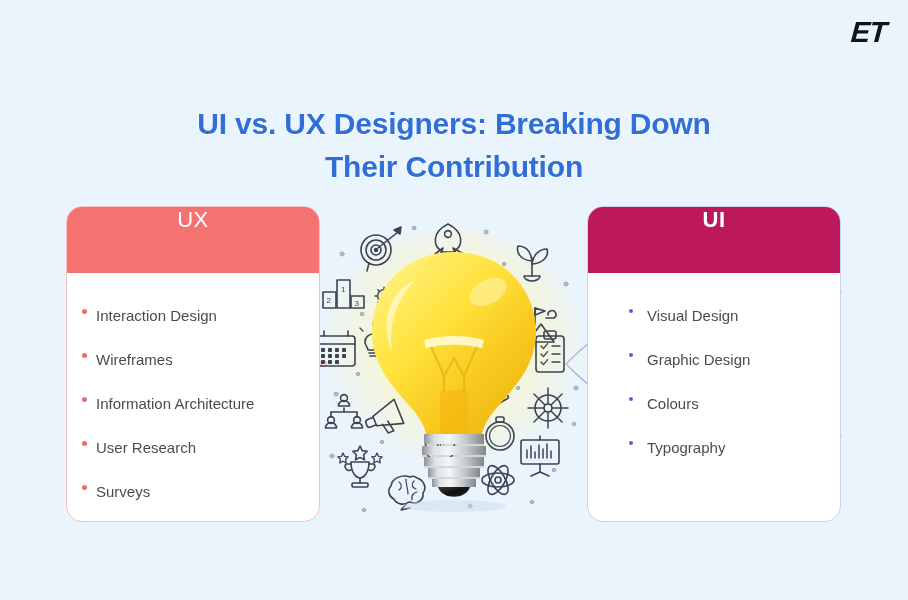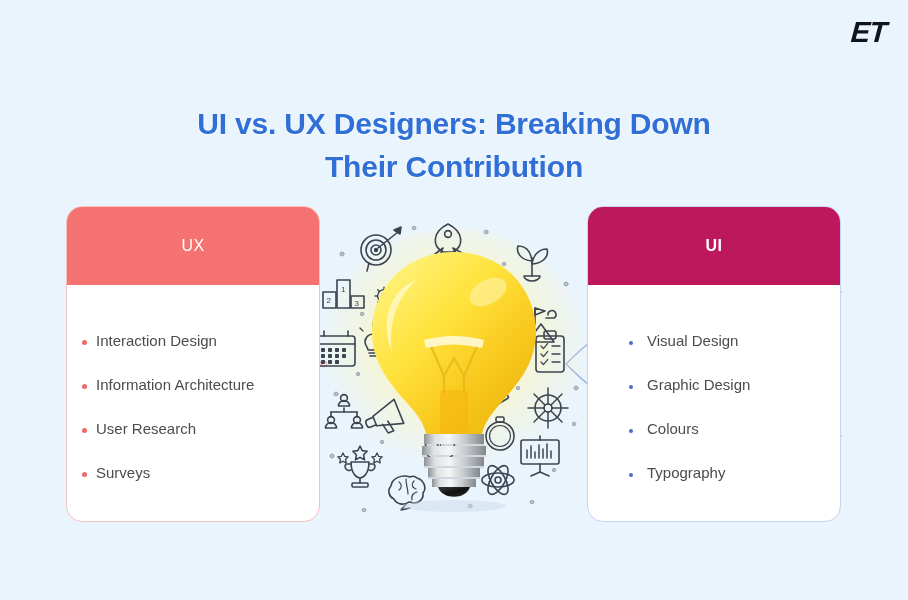--- a/index.html
+++ b/index.html
@@ -63,40 +63,39 @@
     width: 254px;
     height: 316px;
     border-radius: 16px;
     background: #ffffff;
     overflow: hidden;
   }
   #card-ux { left: 66px;  border: 1px solid #f6c2c0; }
   #card-ui { left: 587px; border: 1px solid #c9d2f0; }
 
   .card-header {
-    height: 78px;
+    height: 66px;
+    display: flex;
+    justify-content: center;
+    color: #ffffff;
+    font-size: 22px;
+    letter-spacing: 0.5px;
+  }
+  #card-ux .card-header { background: #f4726f; }
+  #card-ui .card-header { background: #be185d; font-weight: bold; }
+
+  .card-body {
+    padding: 20px 0 0 0;
+  }
+
+  .bullet-list { list-style: none; }
+
+  .bullet-item {
     display: flex;
     align-items: center;
-    justify-content: center;
-    color: #ffffff;
-    font-size: 16px;
-    letter-spacing: 0.5px;
-  }
-  #card-ux .card-header { background: #f4726f; }
-  #card-ui .card-header { background: #be185d; font-weight: bold; }
-
-  .card-body {
-    padding: 20px 0 0 0;
-  }
-
-  .bullet-list { list-style: none; }
-
-  .bullet-item {
-    display: flex;
-    align-items: flex-end;
     font-size: 15px;
     color: #4c4c4c;
     height: 44px;
   }
   #card-ux .bullet-item { padding-left: 15px; }
   #card-ui .bullet-item { padding-left: 41px; }
 
   .bullet-dot {
     flex: 0 0 auto;
     width: 5px;
@@ -484,20 +483,24 @@
       <span>UX</span>
     </div>
     <div class="card-body">
       <ul class="bullet-list">
         <li class="bullet-item">
           <span class="bullet-dot"></span>
           <span>Interaction Design</span>
         </li>
         <li class="bullet-item">
           <span class="bullet-dot"></span>
+          <span>Wireframes</span>
+        </li>
+        <li class="bullet-item">
+          <span class="bullet-dot"></span>
           <span>Information Architecture</span>
         </li>
         <li class="bullet-item">
           <span class="bullet-dot"></span>
           <span>User Research</span>
         </li>
         <li class="bullet-item">
           <span class="bullet-dot"></span>
           <span>Surveys</span>
         </li>

